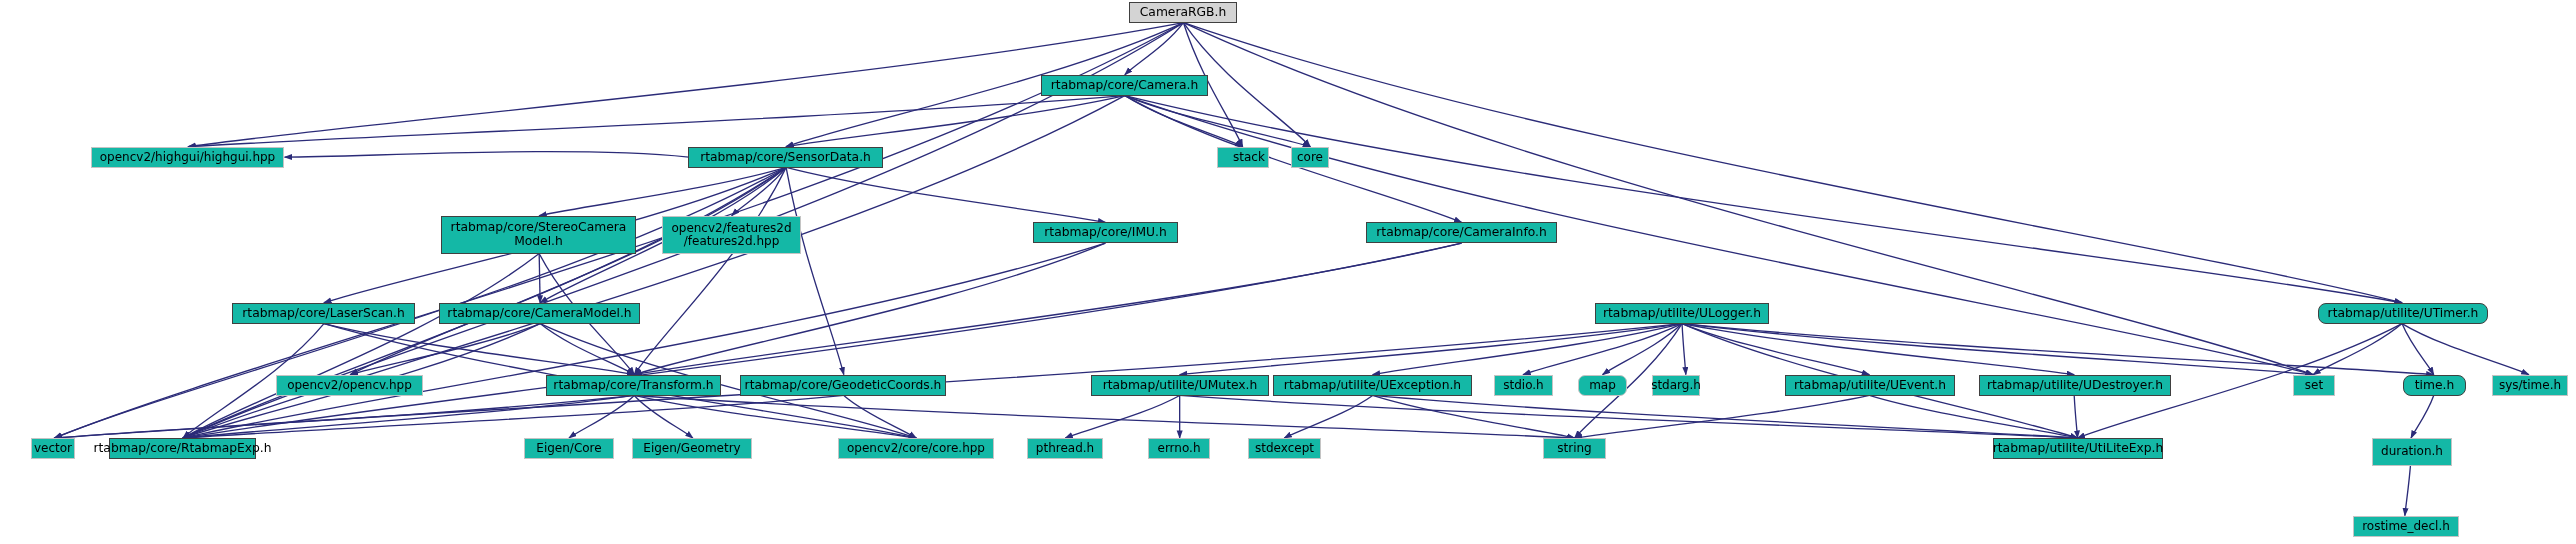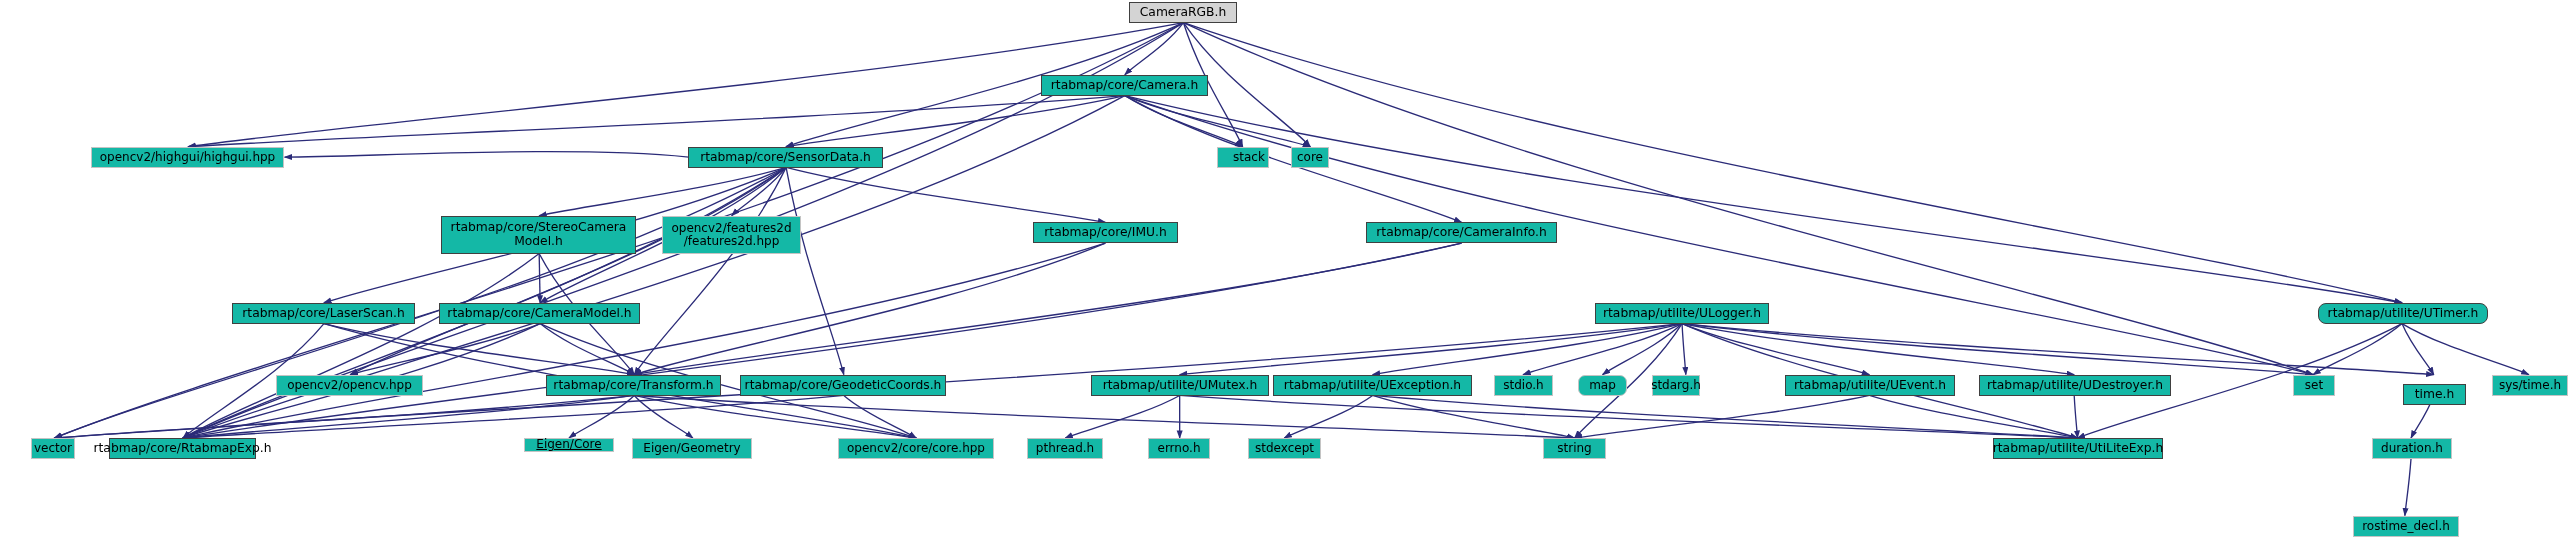--- a/index.html
+++ b/index.html
@@ -125,29 +125,29 @@
       <div class="node int" style="left: 546px; top: 375px; width: 175px; height: 21px;">rtabmap/core/Transform.h</div>
       <div class="node int" style="left: 740px; top: 375px; width: 206px; height: 21px;">rtabmap/core/GeodeticCoords.h</div>
       <div class="node int" style="left: 1091px; top: 375px; width: 178px; height: 21px;">rtabmap/utilite/UMutex.h</div>
       <div class="node int" style="left: 1273px; top: 375px; width: 199px; height: 21px;">rtabmap/utilite/UException.h</div>
       <div class="node ext" style="left: 1494px; top: 375px; width: 59px; height: 21px;">stdio.h</div>
       <div class="node ext" style="left: 1578px; top: 375px; width: 49px; height: 21px; border-radius: 7px;">map</div>
       <div class="node ext" style="left: 1652px; top: 375px; width: 48px; height: 21px;">stdarg.h</div>
       <div class="node int" style="left: 1785px; top: 375px; width: 170px; height: 21px;">rtabmap/utilite/UEvent.h</div>
       <div class="node int" style="left: 1979px; top: 375px; width: 192px; height: 21px;">rtabmap/utilite/UDestroyer.h</div>
       <div class="node ext" style="left: 2293px; top: 375px; width: 42px; height: 21px;">set</div>
-      <div class="node int" style="left: 2403px; top: 384px; width: 63px; height: 21px;">time.h</div>
+      <div class="node int" style="left: 2403px; top: 375px; width: 63px; height: 21px; border-radius: 8px;">time.h</div>
       <div class="node ext" style="left: 2492px; top: 375px; width: 76px; height: 21px;">sys/time.h</div>
       <div class="node ext" style="left: 31px; top: 438px; width: 44px; height: 21px;">vector</div>
       <div class="node int" style="left: 109px; top: 438px; width: 147px; height: 21px;">rtabmap/core/RtabmapExp.h</div>
-      <div class="node ext" style="left: 524px; top: 438px; width: 90px; height: 14px; text-decoration: underline;">Eigen/Core</div>
+      <div class="node ext" style="left: 524px; top: 438px; width: 90px; height: 21px;">Eigen/Core</div>
       <div class="node ext" style="left: 632px; top: 438px; width: 120px; height: 21px;">Eigen/Geometry</div>
       <div class="node ext" style="left: 838px; top: 438px; width: 156px; height: 21px;">opencv2/core/core.hpp</div>
       <div class="node ext" style="left: 1027px; top: 438px; width: 76px; height: 21px;">pthread.h</div>
       <div class="node ext" style="left: 1148px; top: 438px; width: 62px; height: 21px;">errno.h</div>
       <div class="node ext" style="left: 1248px; top: 438px; width: 73px; height: 21px;">stdexcept</div>
       <div class="node ext" style="left: 1543px; top: 438px; width: 63px; height: 21px;">string</div>
       <div class="node int" style="left: 1993px; top: 438px; width: 170px; height: 21px;">rtabmap/utilite/UtiLiteExp.h</div>
-      <div class="node ext" style="left: 2372px; top: 438px; width: 80px; height: 21px;">duration.h</div>
+      <div class="node ext" style="left: 2372px; top: 438px; width: 80px; height: 28px;">duration.h</div>
       <div class="node ext" style="left: 2353px; top: 516px; width: 106px; height: 21px;">rostime_decl.h</div>
     </div>
 </div>
 
 
 </body></html>

